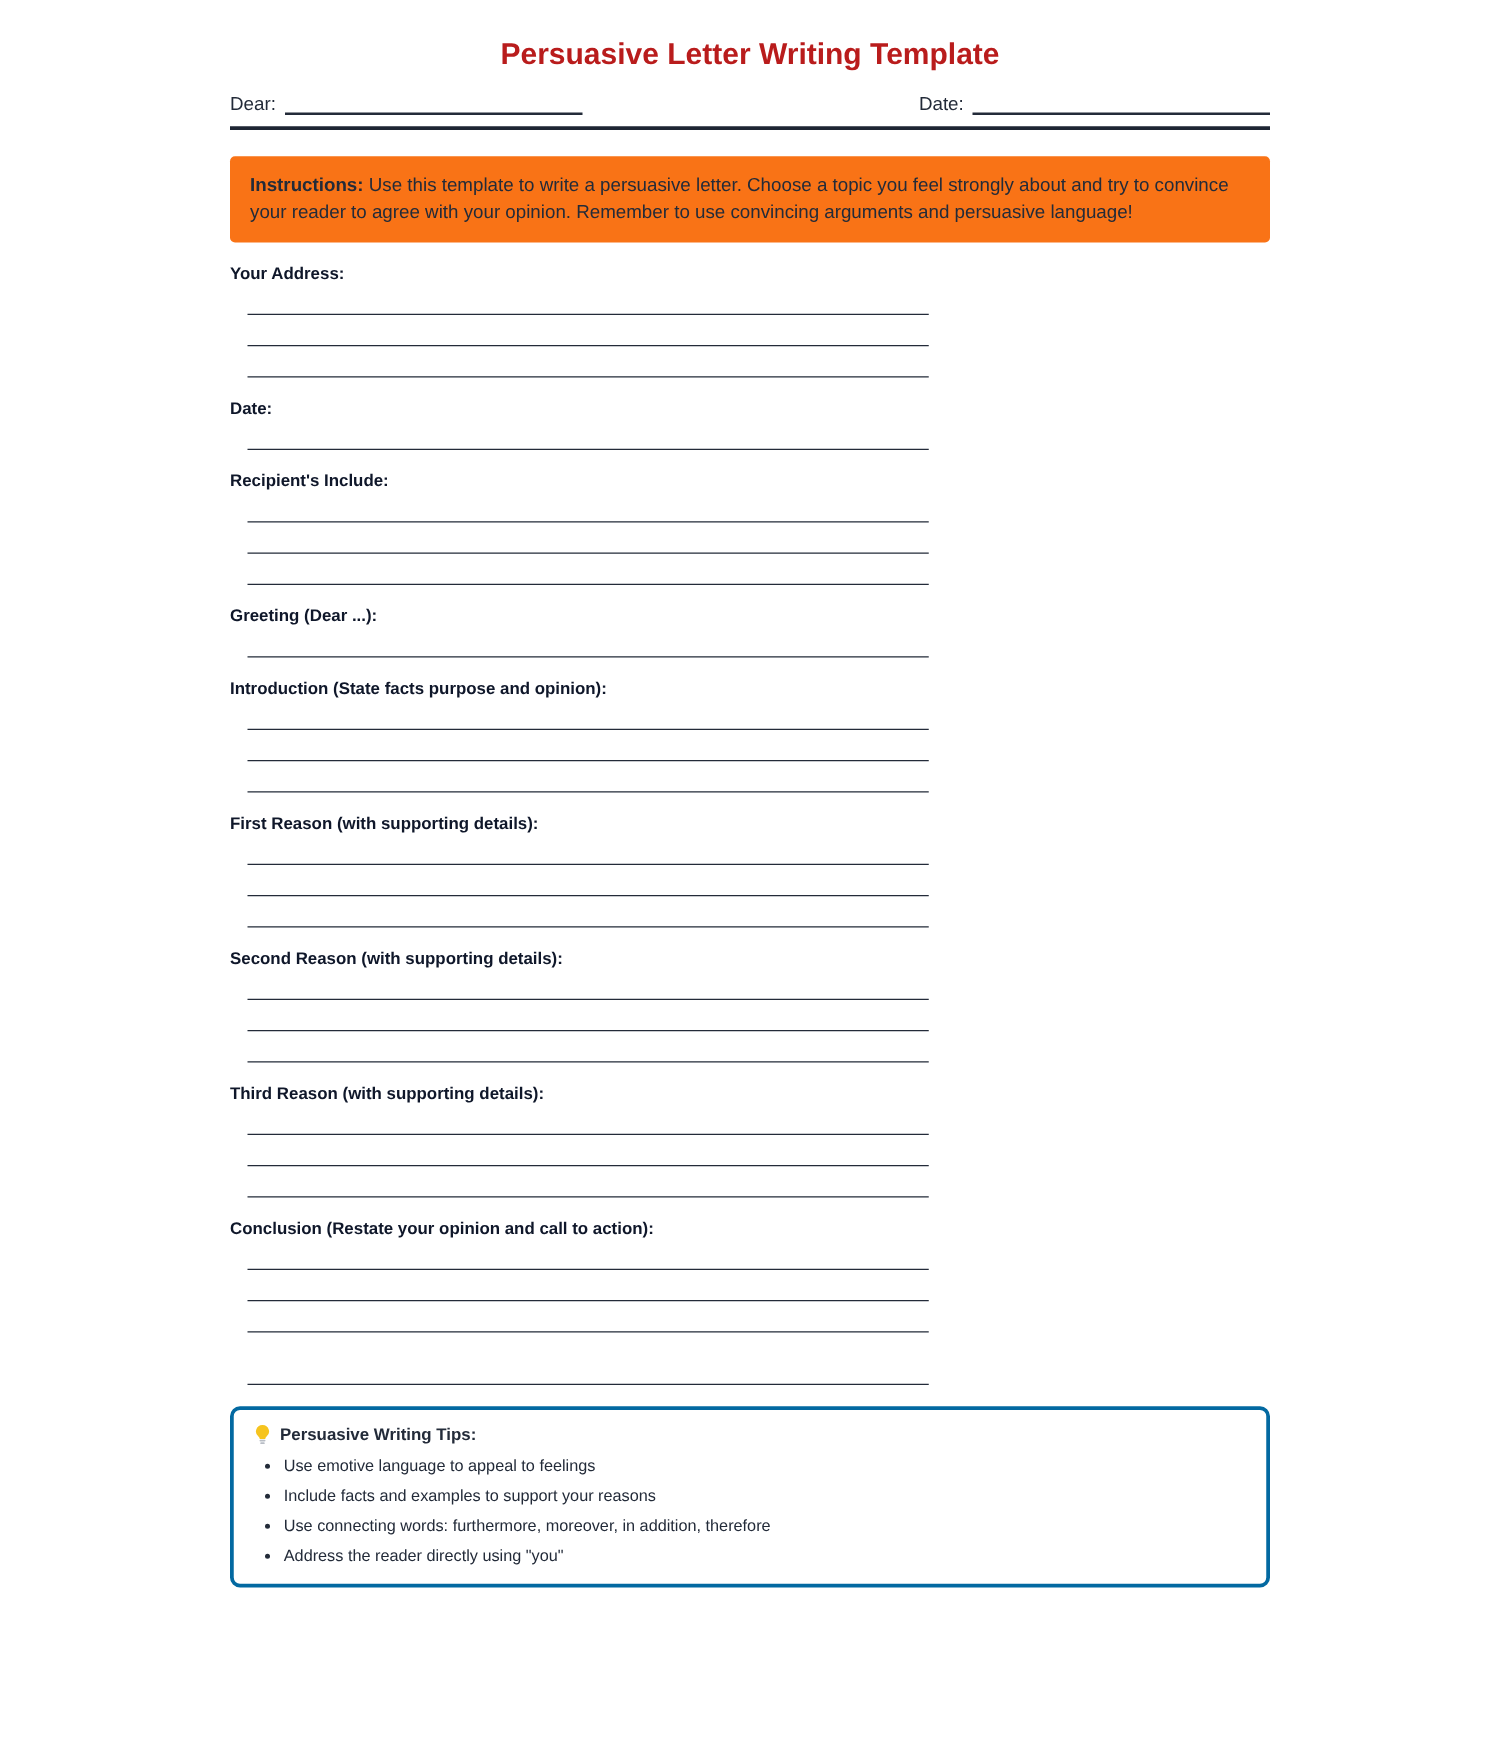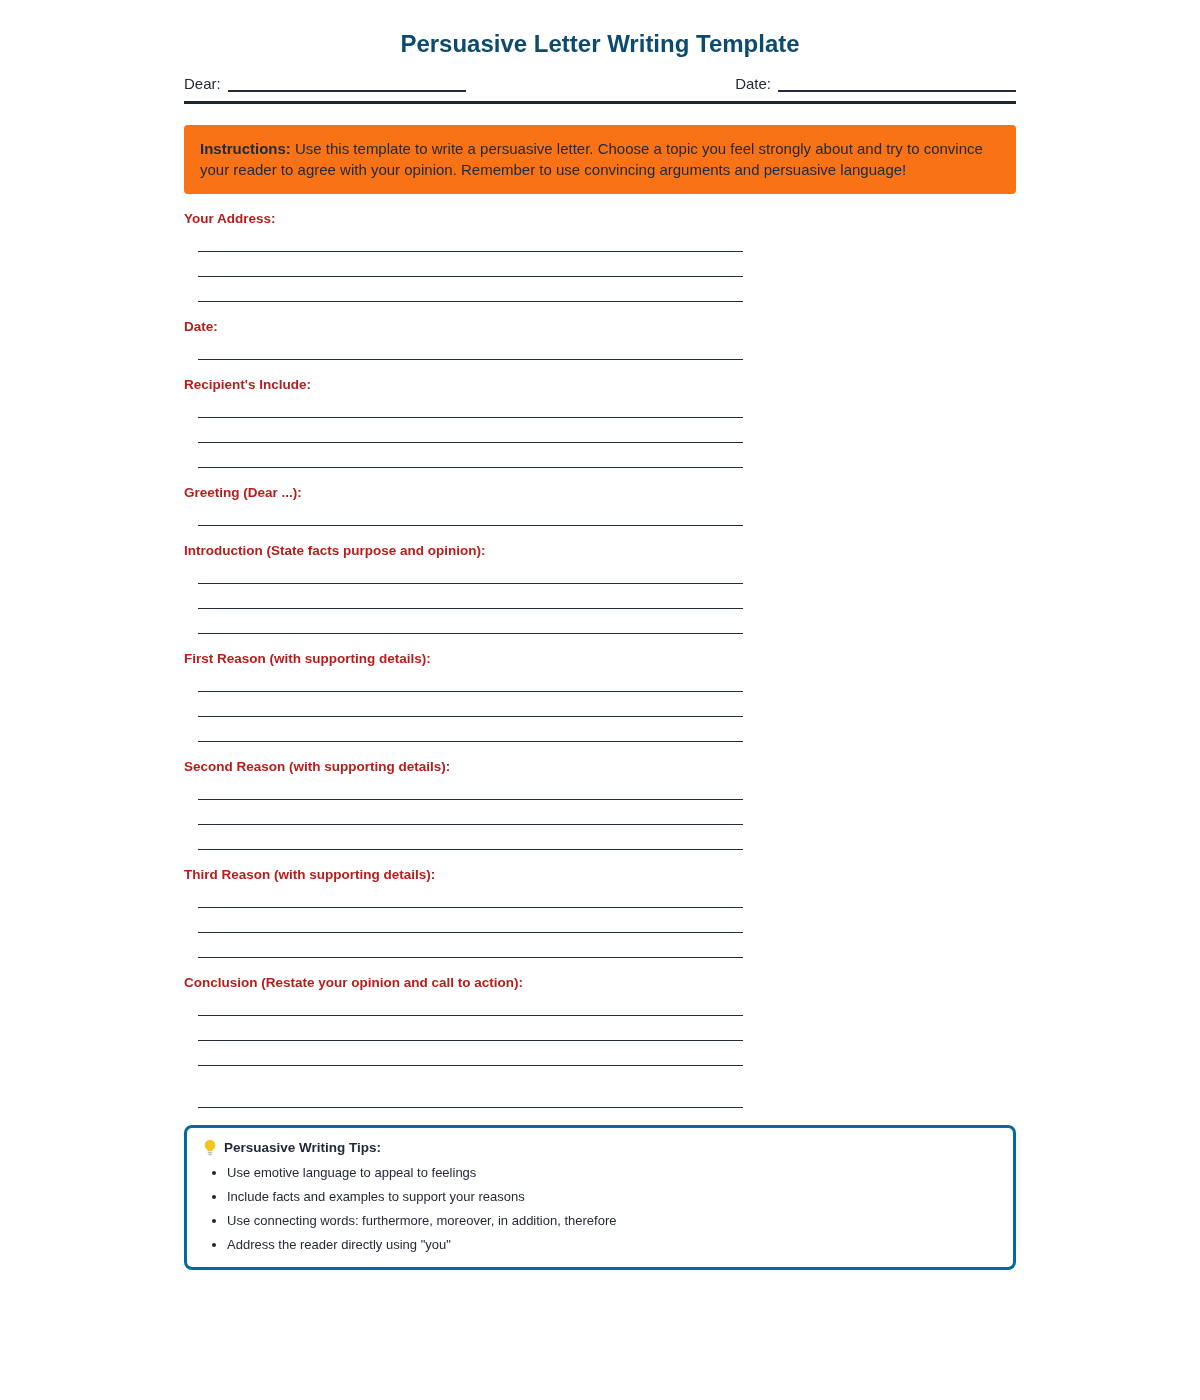--- a/index.html
+++ b/index.html
@@ -16,21 +16,21 @@
   }
   .page {
     width: 832px;
     margin: 0 auto;
     padding-top: 30px;
   }
   .page-title {
     font-size: 24px;
     font-weight: bold;
     text-align: center;
-    color: #0c4a6e;
+    color: #b91c1c;
     margin: 0 0 17px 0;
   }
   .header-row {
     display: flex;
     justify-content: space-between;
     align-items: flex-end;
     font-size: 15px;
     margin-bottom: 9px;
   }
   .header-field {
@@ -61,21 +61,21 @@
   .instructions-box .instructions-label {
     font-weight: bold;
   }
   .section {
     margin-bottom: 17px;
   }
   .section-label {
     font-size: 13.5px;
     font-weight: bold;
     line-height: 16px;
-    color: #b91c1c;
+    color: #0f172a;
   }
   .blank-line {
     height: 24px;
     width: 545px;
     margin-left: 14px;
     border-bottom: 1.5px solid #232b39;
   }
   .tips-box {
     margin-top: 5px;
     border: 3px solid #0369a1;

